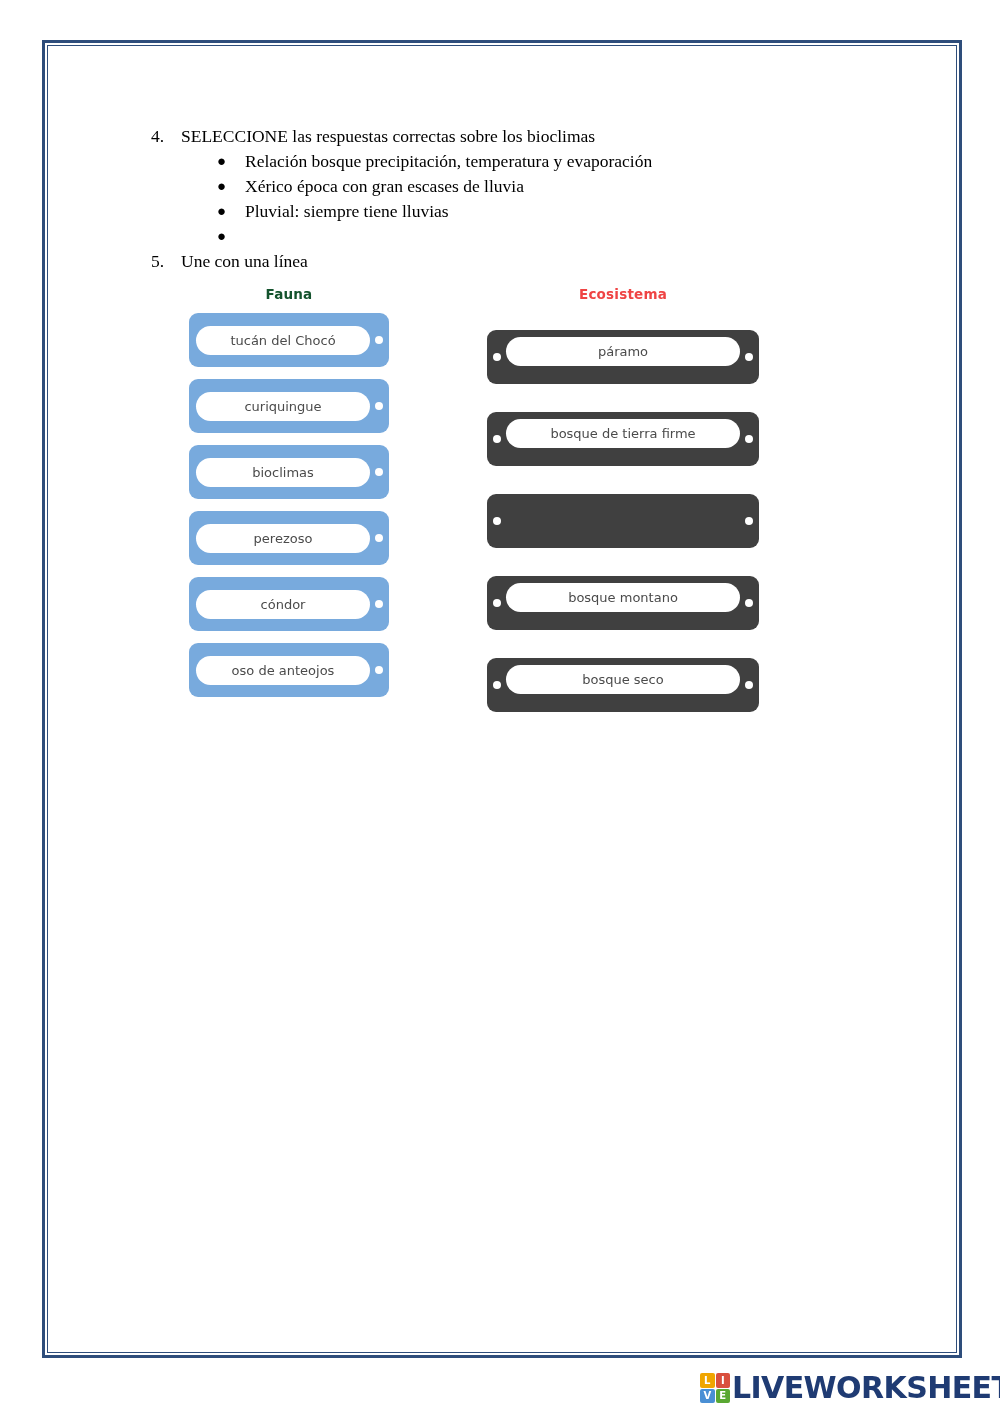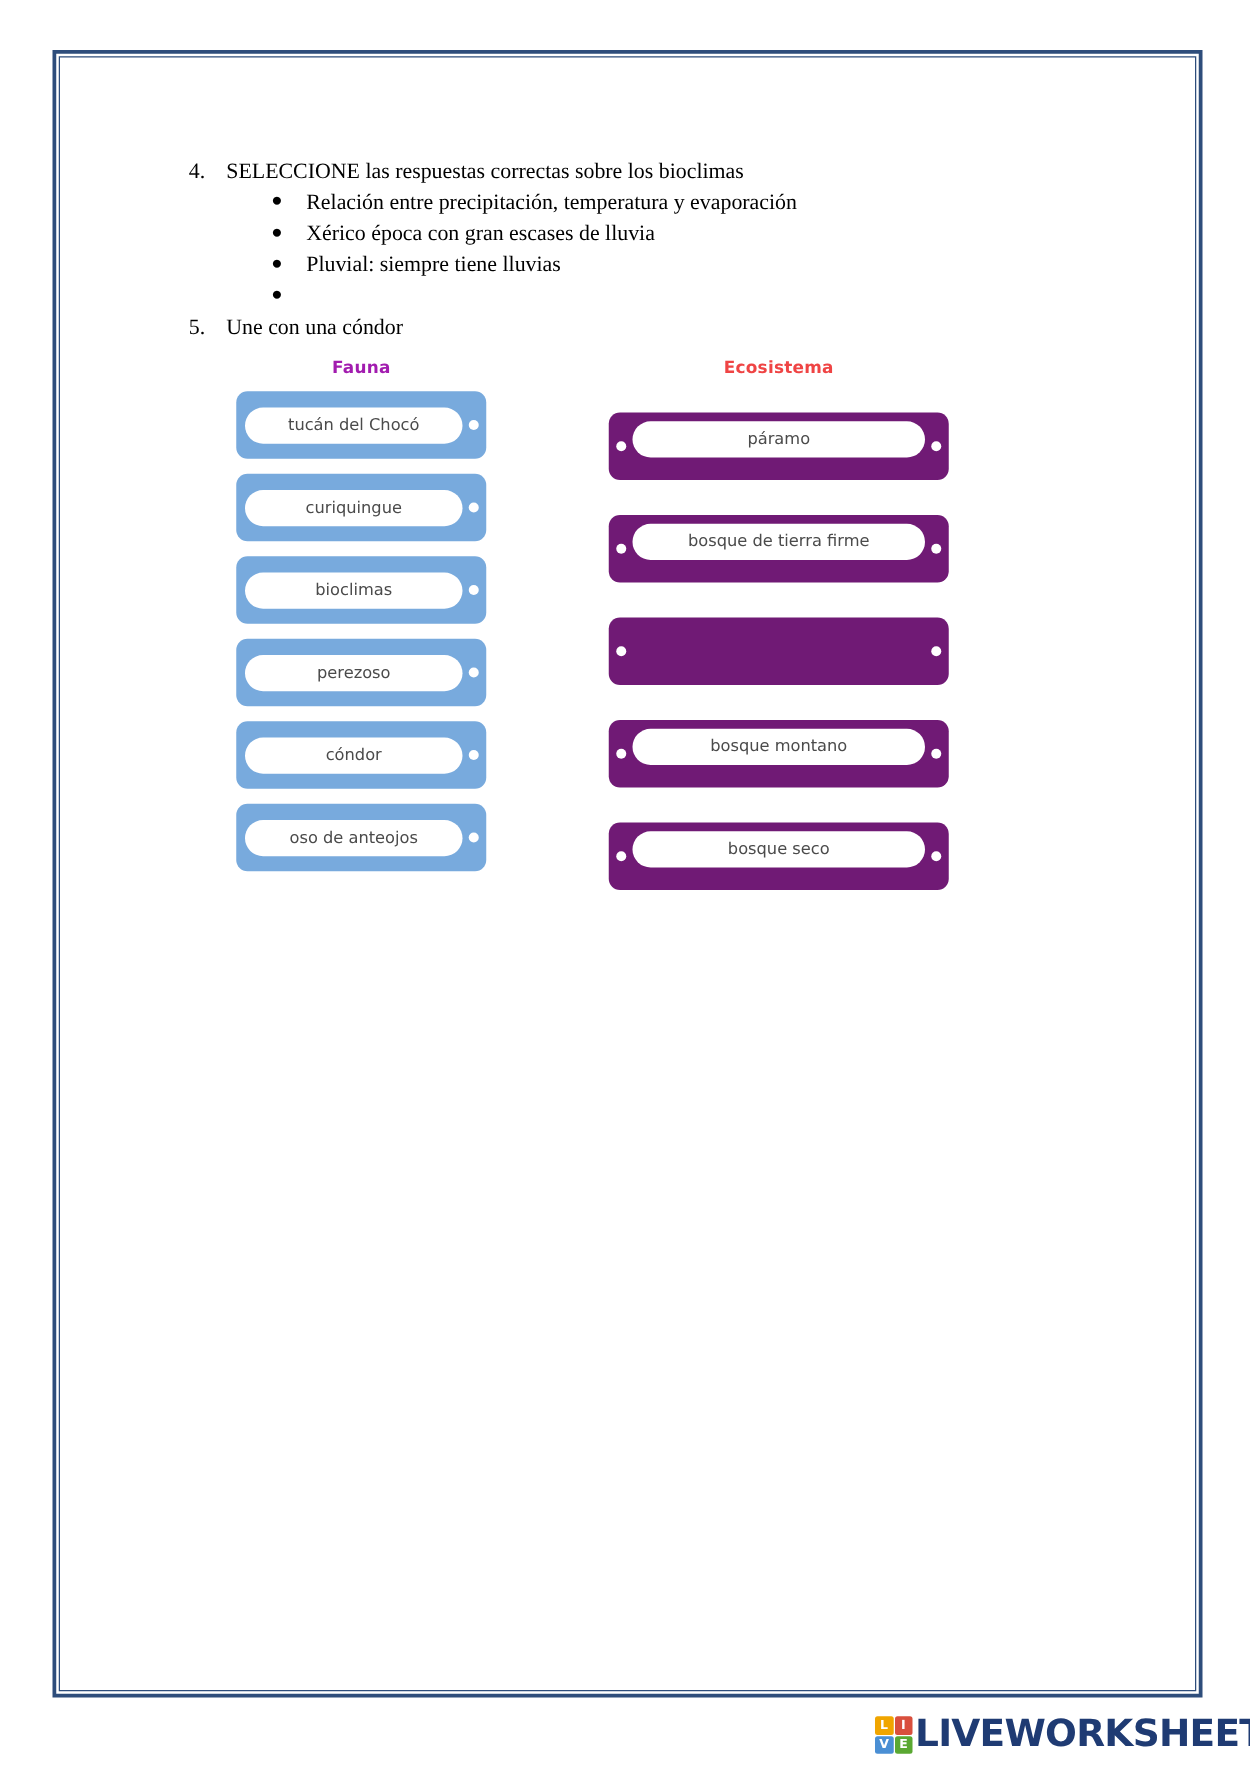--- a/index.html
+++ b/index.html
@@ -96,34 +96,34 @@
   #column-ecos   { left: 439px; top: 240px; width: 272px; }
 
   .column-heading {
     text-align: center;
     font-family: "DejaVu Sans", sans-serif;
     font-weight: bold;
     font-size: 13.5px;
     letter-spacing: 0.2px;
     margin-bottom: 11px;
   }
-  #heading-fauna { color: #a21caf; }
+  #heading-fauna { color: #14532d; }
   #heading-ecos  { color: #ef4444; }
 
   .match-card {
     position: relative;
     box-sizing: border-box;
     height: 54px;
     margin-bottom: 12px;
     border-radius: 9px;
     display: flex;
     align-items: center;
   }
   .match-card.blue  { background: #78aadd; padding: 0 19px 0 7px; }
-  .match-card.green { background: #701a75; padding: 0 19px 12px 19px; margin-top: 28px; }
+  .match-card.green { background: #404040; padding: 0 19px 12px 19px; margin-top: 28px; }
 
   .card-inner {
     flex: 1 1 auto;
     height: 29px;
     background: #ffffff;
     border-radius: 15px;
     display: flex;
     align-items: center;
     justify-content: center;
     font-family: "DejaVu Sans", sans-serif;
@@ -193,38 +193,38 @@
     <div id="question-block">
 
       <div class="q-item">
         <span class="q-num">4.</span>
         <span class="q-text">SELECCIONE las respuestas correctas sobre los bioclimas</span>
       </div>
 
       <ul class="bullet-list">
         <li class="bullet-item">
           <span class="bullet-dot">●</span>
-          <span class="bullet-text">Relación entre precipitación, temperatura y evaporación</span>
+          <span class="bullet-text">Relación bosque precipitación, temperatura y evaporación</span>
         </li>
         <li class="bullet-item">
           <span class="bullet-dot">●</span>
           <span class="bullet-text">Xérico época con gran escases de lluvia</span>
         </li>
         <li class="bullet-item">
           <span class="bullet-dot">●</span>
           <span class="bullet-text">Pluvial: siempre tiene lluvias</span>
         </li>
         <li class="bullet-item">
           <span class="bullet-dot">●</span>
         </li>
       </ul>
 
       <div class="q-item">
         <span class="q-num">5.</span>
-        <span class="q-text">Une con una cóndor</span>
+        <span class="q-text">Une con una línea</span>
       </div>
     </div>
 
     <div id="matching-exercise">
 
       <div class="match-column" id="column-fauna">
         <div class="column-heading" id="heading-fauna">Fauna</div>
 
         <div class="match-card blue">
           <div class="card-inner">tucán del Chocó</div>

